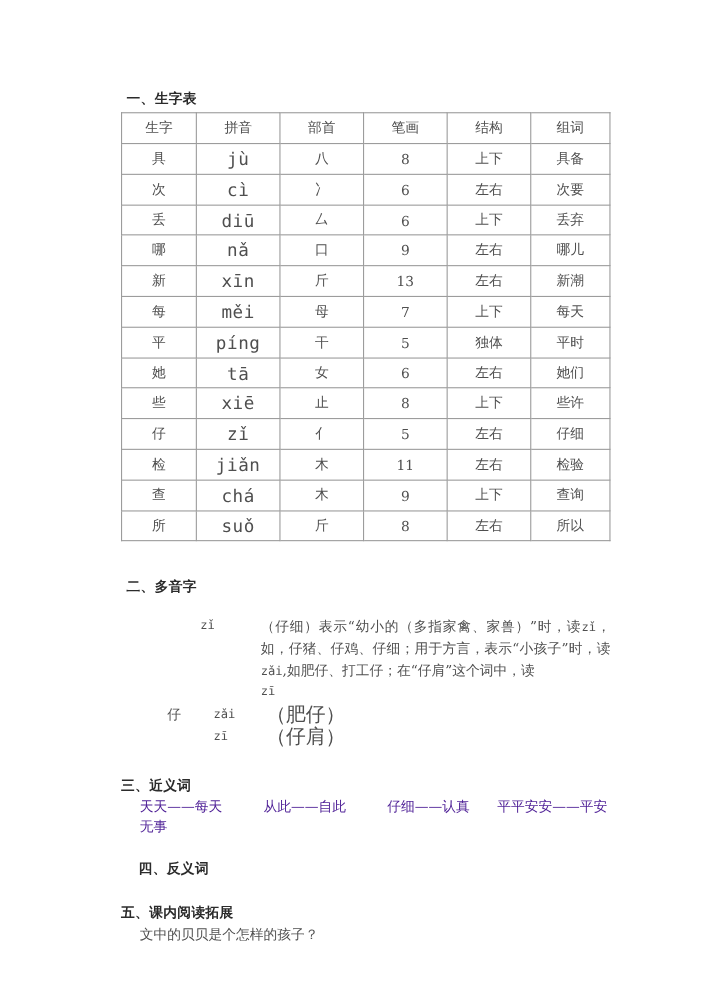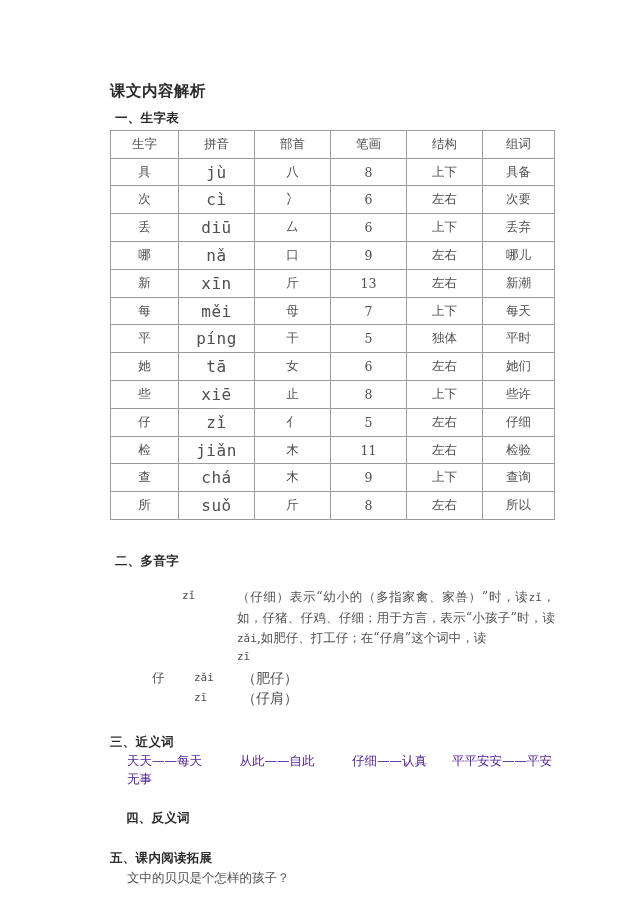--- a/index.html
+++ b/index.html
@@ -132,21 +132,21 @@
     position: absolute;
     left: 42px;
     top: 0;
     font-family: "DejaVu Sans Mono", "Liberation Mono", monospace;
     font-size: 11px;
   }
   .dy-word {
     position: absolute;
     left: 90px;
     top: 0;
-    font-size: 14px;
+    font-size: 18px;
   }
 
   
   .sec-3 { margin: 26px 0 0 0; }
   .sec-4 { margin: 22px 0 0 16px; }
   .sec-5 { margin: 24px 0 0 0; }
   .wordline {
     font-size: 12.5px;
     line-height: 1.42;
     color: #4c1d95;
@@ -159,21 +159,20 @@
     color: #4f4f4f;
     margin: 3px 0 0 17px;
   }
 </style>
 </head>
 <body>
 
 <div class="page">
   <div class="content">
 
-    <h1 class="doc-title">课文内容解析</h1>
 
     <div class="section-heading sec-1">一、生字表</div>
 
     <table class="zibiao">
       <colgroup>
         <col class="c1">
           <col class="c2">
           <col class="c3">
           <col class="c4">
           <col class="c5">

